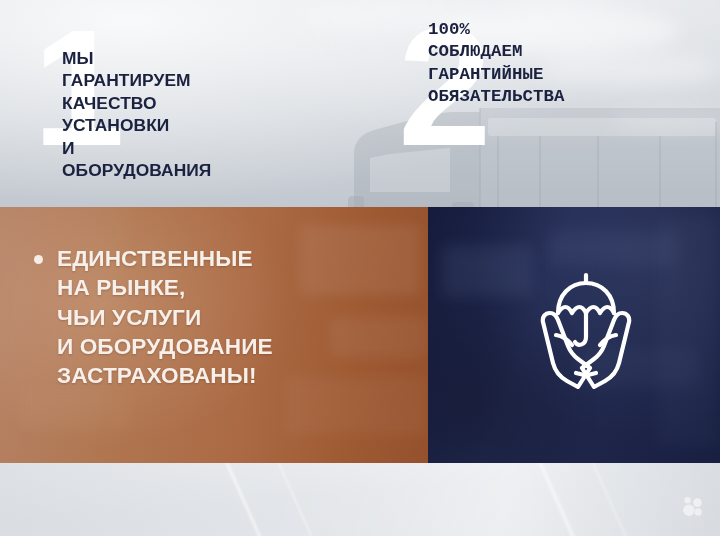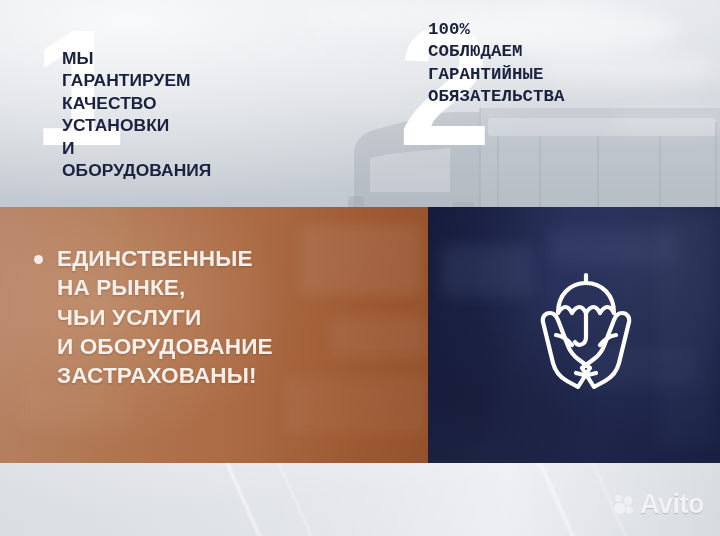--- a/index.html
+++ b/index.html
@@ -313,16 +313,15 @@
 
   <div class="avito">
     <span class="avito-dots">
       <svg viewBox="0 0 24 24" aria-hidden="true">
         <circle cx="7.5" cy="15.5" r="6.2" fill="#f0f2f4"></circle>
         <circle cx="17.6" cy="17.4" r="4.0" fill="#f0f2f4"></circle>
         <circle cx="6.0" cy="4.6" r="3.5" fill="#f0f2f4"></circle>
         <circle cx="16.8" cy="7.2" r="4.7" fill="#f0f2f4"></circle>
       </svg>
     </span>
-    <span class="avito-word">Avito</span>
   </div>
 
 </div>
 
 </body></html>

